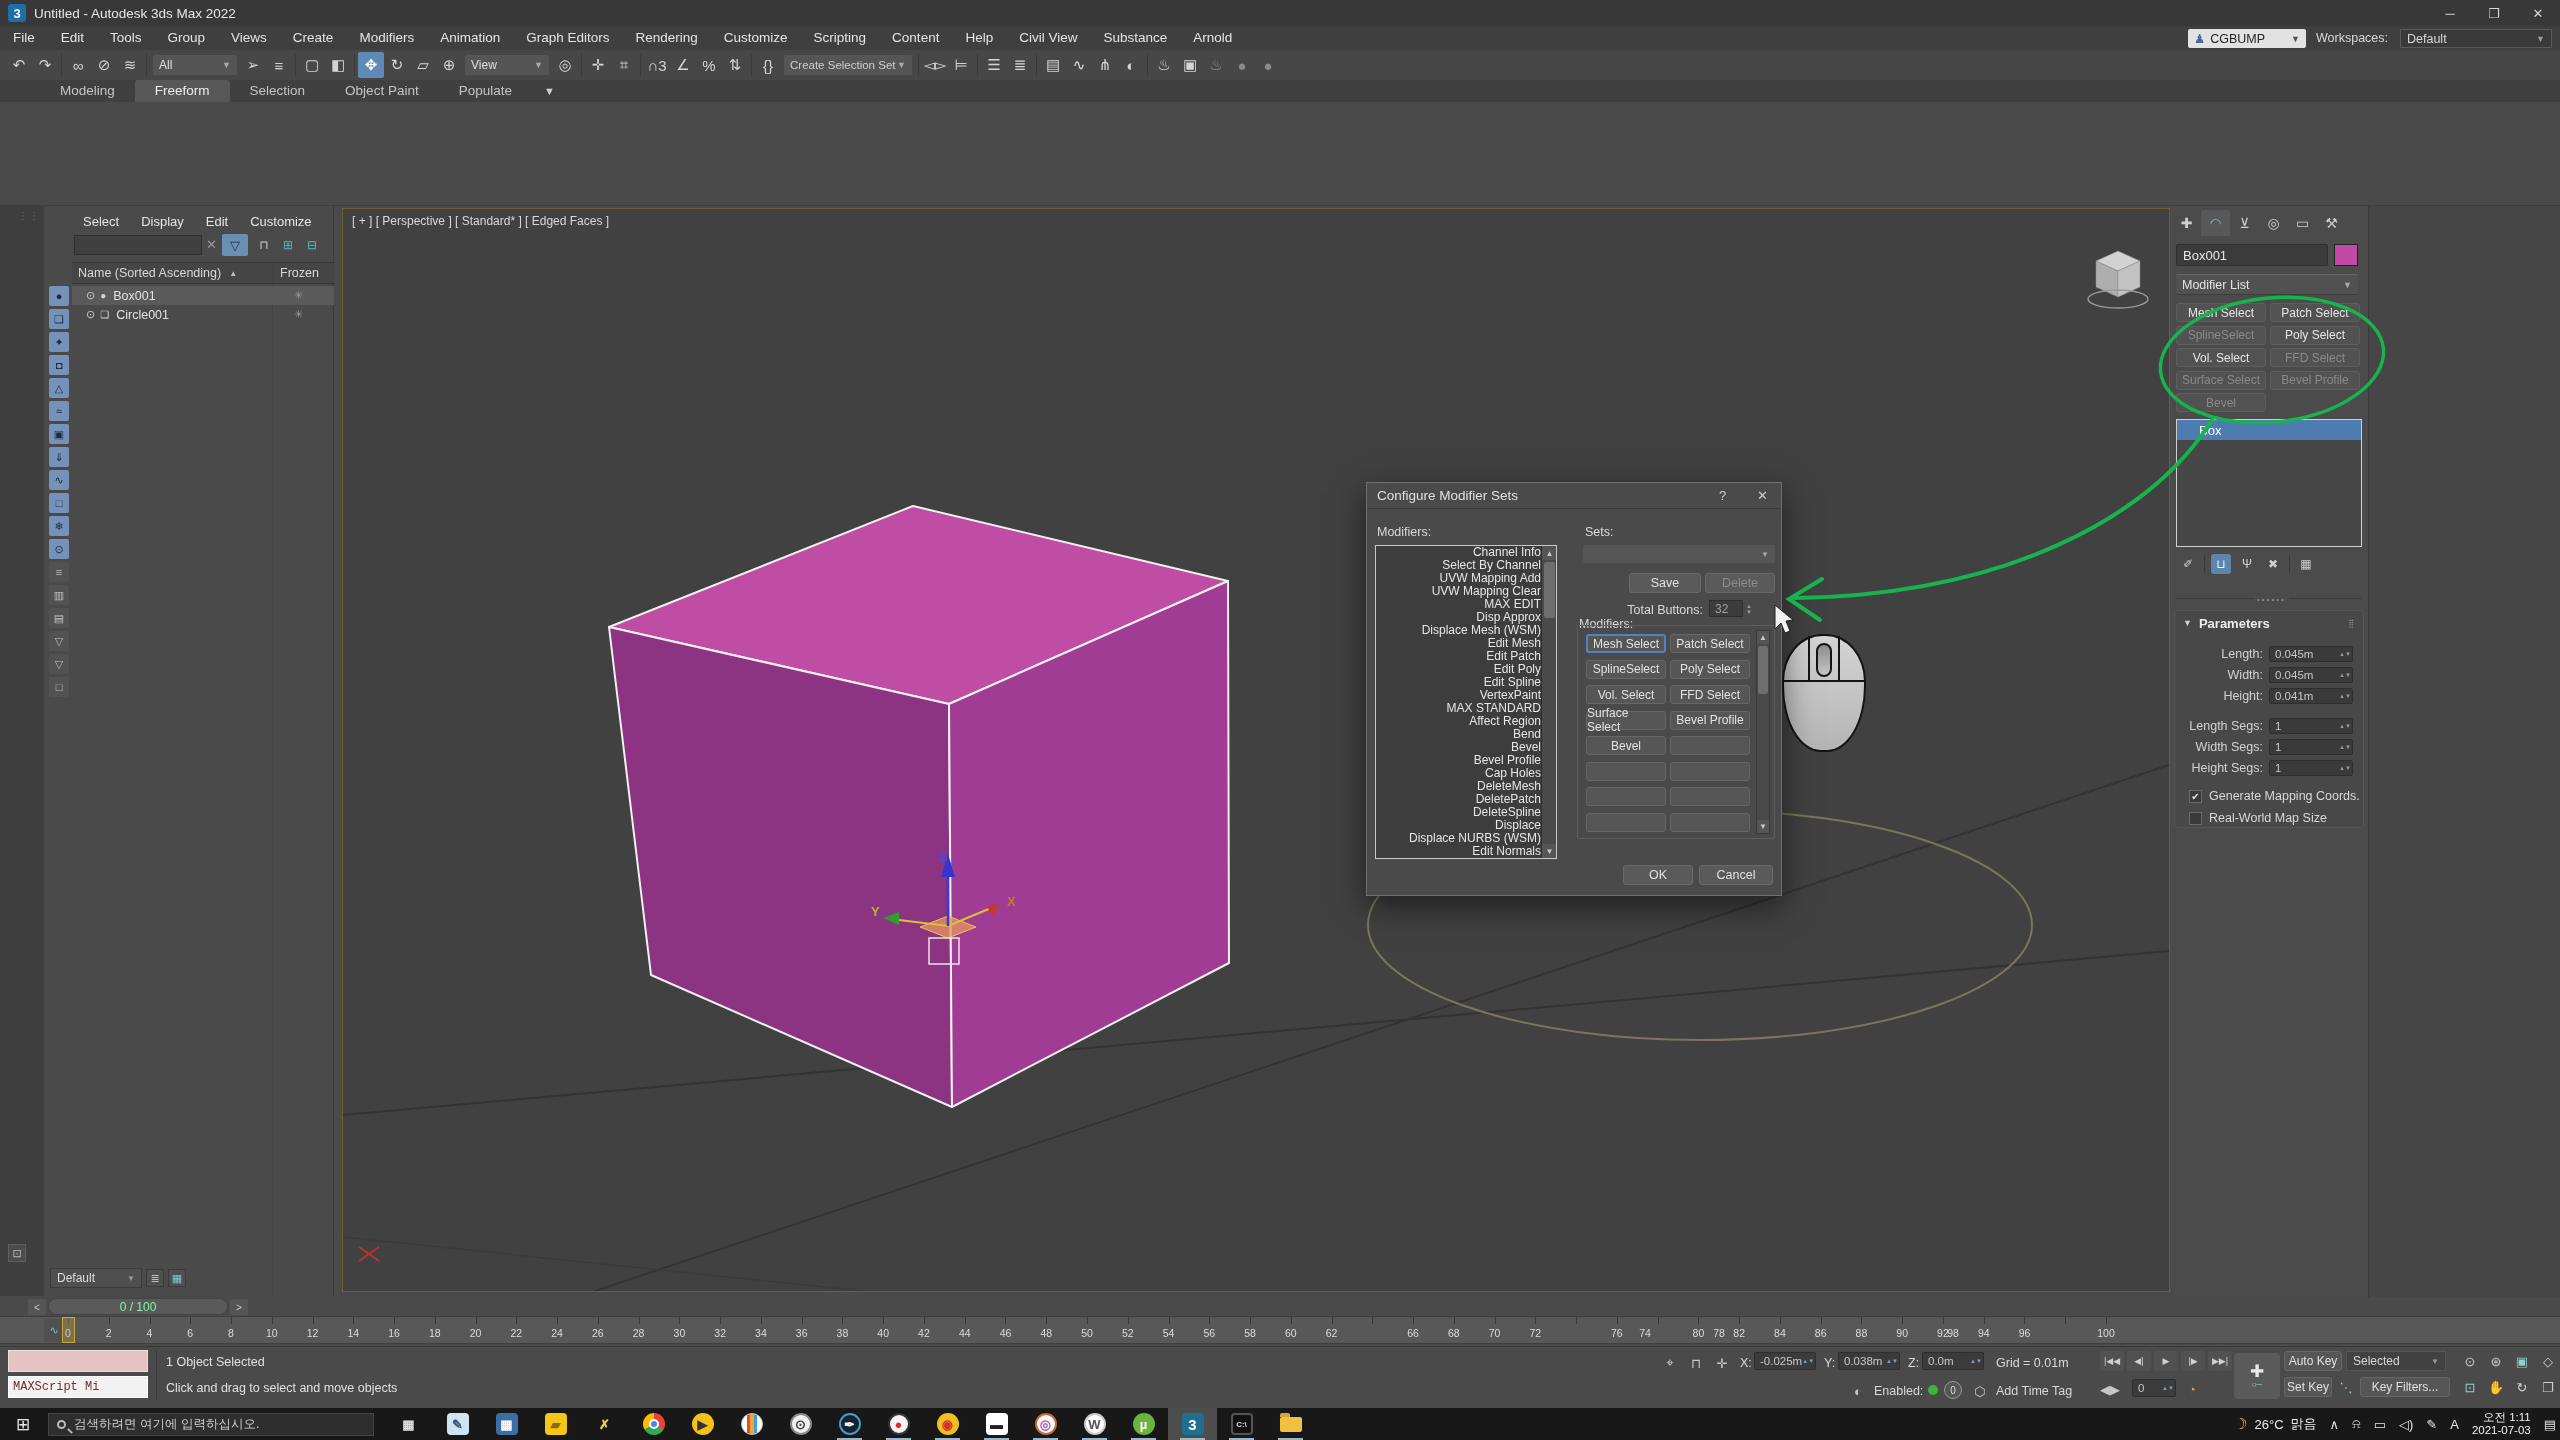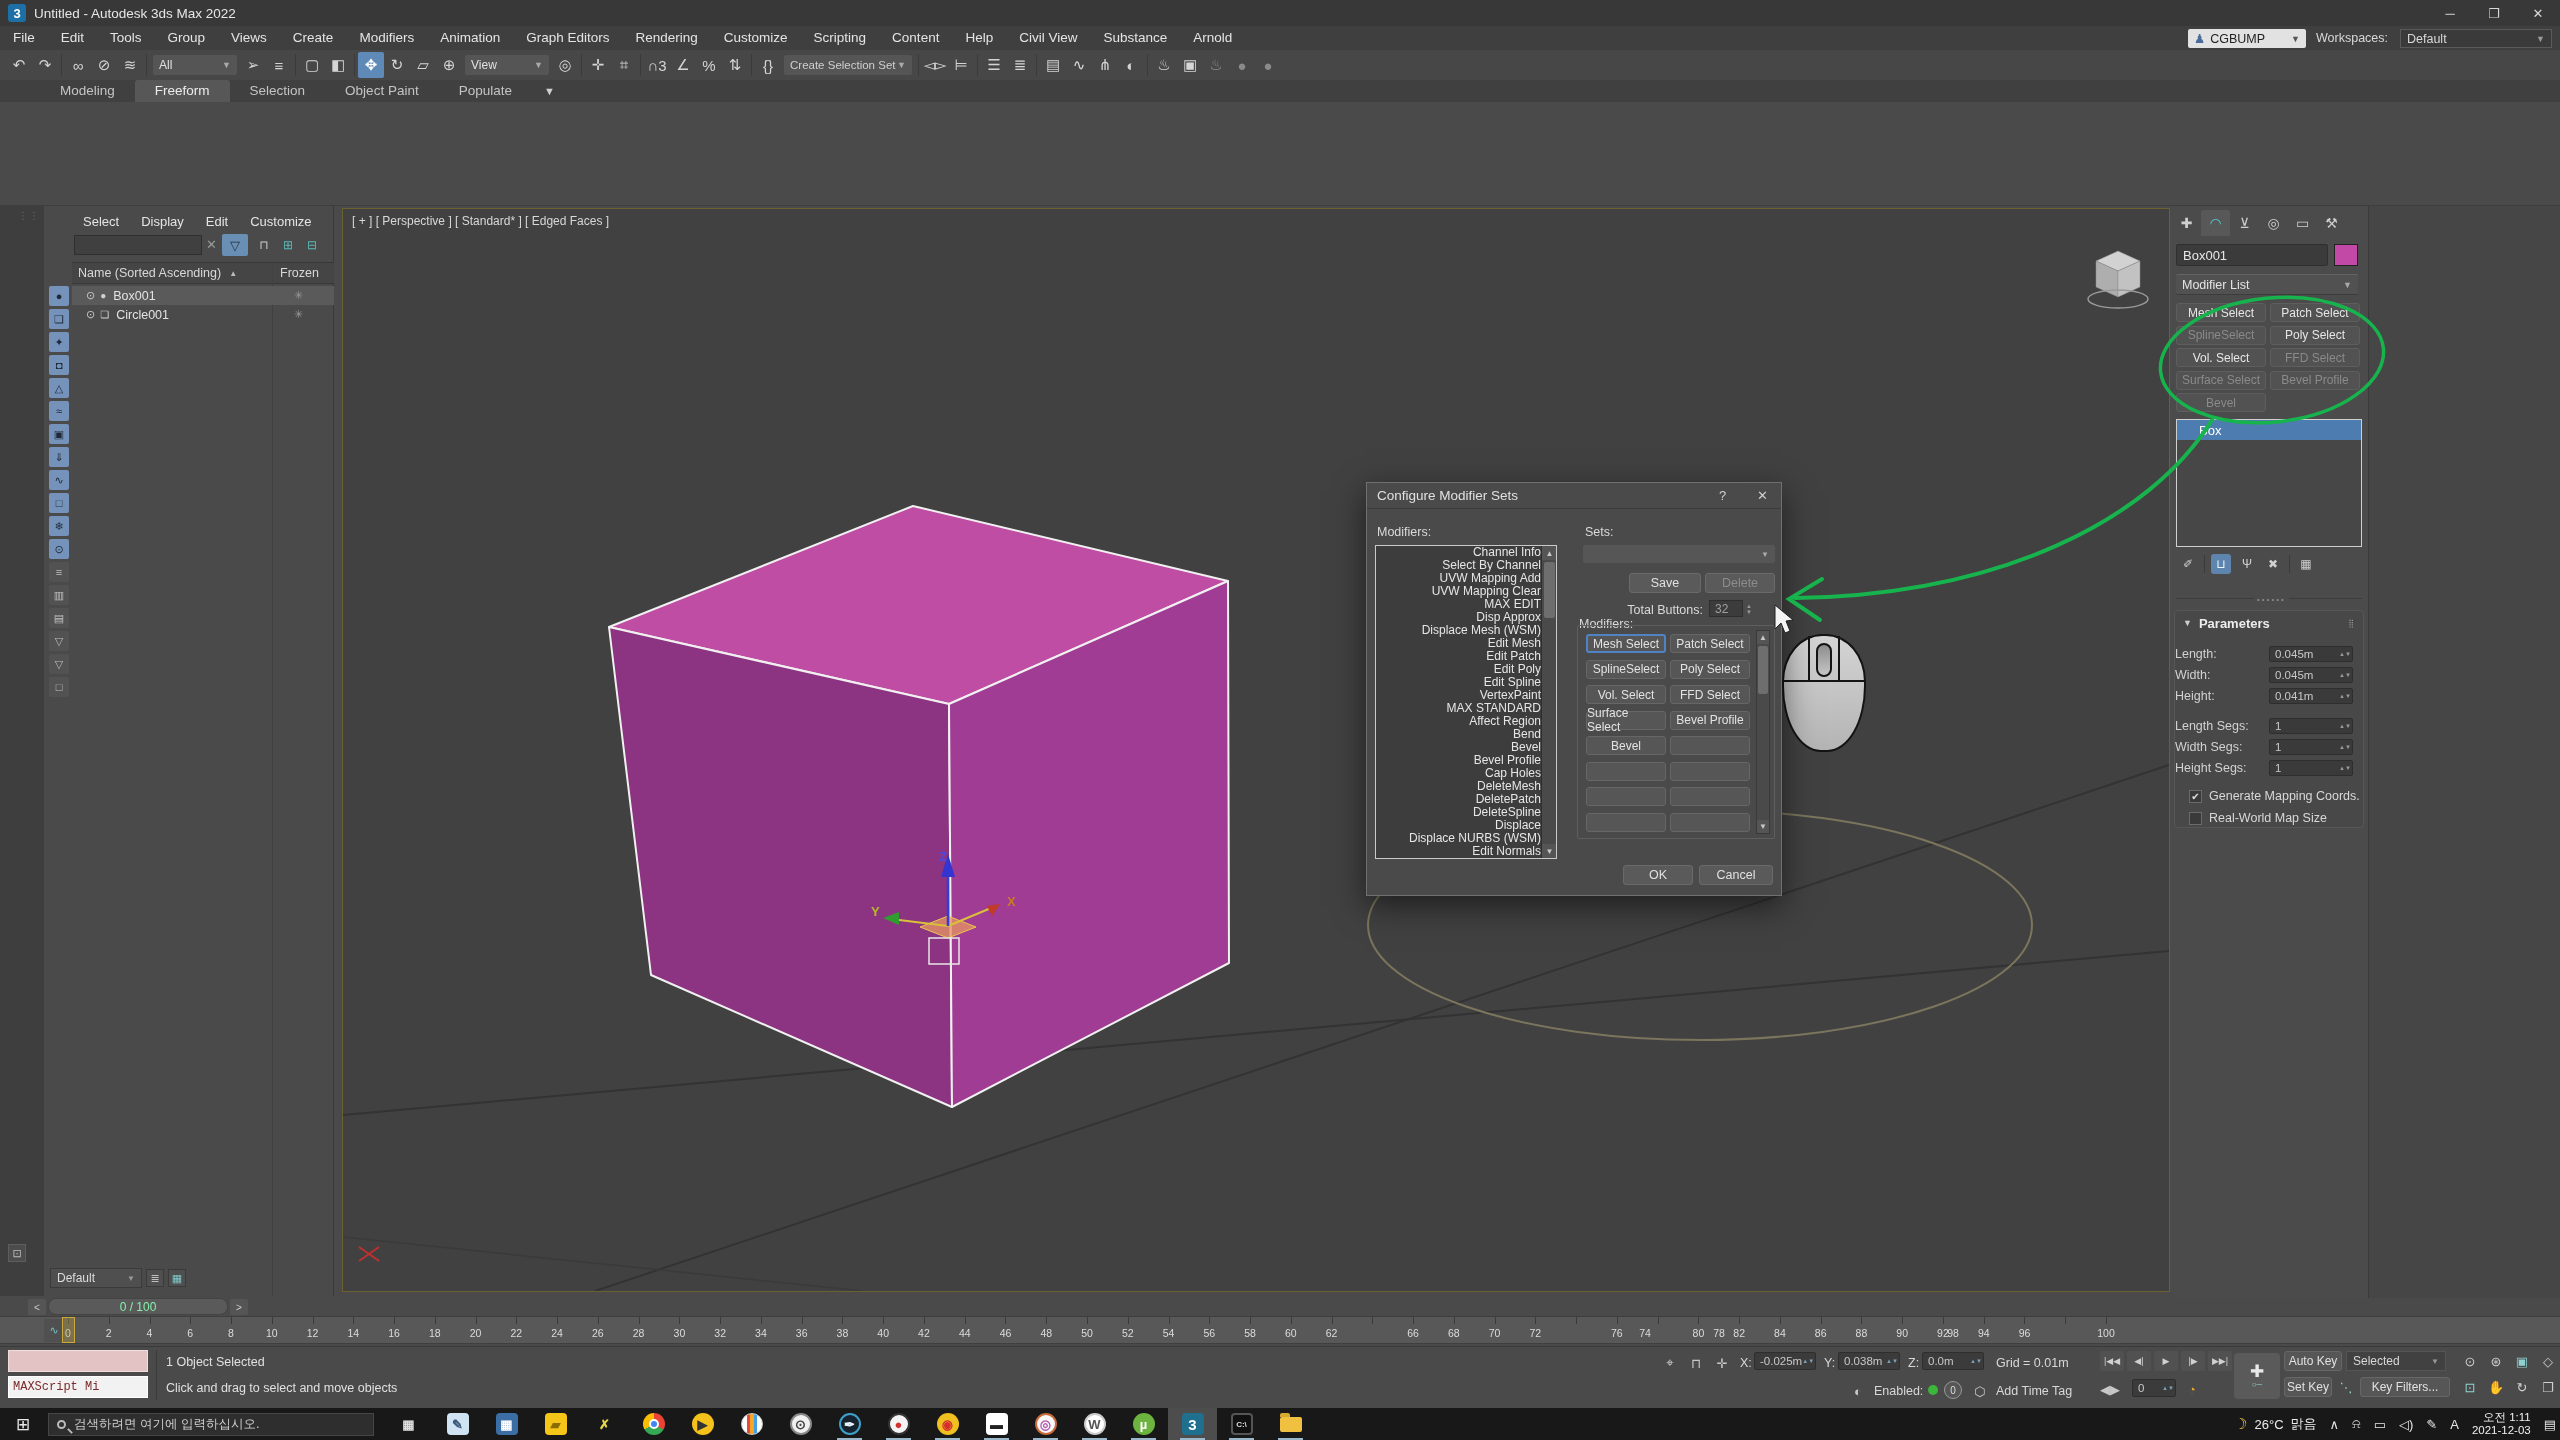--- a/index.html
+++ b/index.html
@@ -148,21 +148,21 @@
   .stool.active { background:#5d85ad; color:#eaf6ff; }
   .stool-sep { width:1px; height:18px; background:#3a3a3a; }
   #cp-sep { position:absolute; left:6px; top:392px; width:186px; border-top:1px solid #3c3c3c; }
   #cp-sep .dots { position:absolute; left:78px; top:-4px; color:#8a8a8a; font-size:8px; letter-spacing:2px; background:#4b4b4b; padding:0 3px; }
   #cp-rollout { position:absolute; left:4px; top:404px; width:190px; height:218px; background:#484848; border:1px solid #565656; border-radius:4px; }
   #ro-header { height:24px; display:flex; align-items:center; padding:0 8px; }
   #ro-arrow { color:#cfcfcf; font-size:9px; margin-right:7px; }
   #ro-title { font-weight:bold; font-size:13px; color:#ececec; }
   #ro-grip { margin-left:auto; color:#9a9a9a; font-size:8px; letter-spacing:1px; }
   .ro-row { position:absolute; left:0; width:100%; height:17px; display:flex; align-items:center; }
-  .ro-label { width:88px; text-align:left; font-size:12.5px; color:#d2d2d2; }
+  .ro-label { width:88px; text-align:right; font-size:12.5px; color:#d2d2d2; }
   .ro-field { position:absolute; left:94px; width:84px; height:16px; background:#3a3a3a; border:1px solid #2e2e2e; border-radius:2px;
               display:flex; align-items:center; padding-left:5px; font-size:11.5px; color:#c8c8c8; }
   .ro-field .sp { margin-left:auto; margin-right:1px; color:#9a9a9a; font-size:6px; line-height:6px; display:flex; flex-direction:column; align-items:center; }
   .ro-check { position:absolute; left:14px; display:flex; align-items:center; gap:7px; font-size:12.5px; color:#d8d8d8; }
   .cbox { width:13px; height:13px; background:#3a3a3a; border:1px solid #6a6a6a; color:#e0e0e0; font-size:10px; line-height:12px; text-align:center; }
 
   
   #frame-nav { left:0; top:1298px; width:2560px; height:18px; background:#4a4a4a; }
   .fn-btn { position:absolute; top:1px; height:16px; background:#555; border-radius:2px; color:#ccc; font-size:10px;
             display:flex; align-items:center; justify-content:center; }
@@ -928,21 +928,21 @@
         <span class="wtxt">맑음</span>
       </div>
       <span class="tray-ico">∧</span>
       <span class="tray-ico">⍾</span>
       <span class="tray-ico">▭</span>
       <span class="tray-ico">◁)</span>
       <span class="tray-ico">✎</span>
       <span class="tray-ico">A</span>
       <div id="clock">
         <div>오전 1:11</div>
-        <div>2021-12-03</div>
+        <div>2021-07-03</div>
       </div>
       <span class="tray-ico">▤</span>
     </div>
   </div>
 
   <svg id="overlay-svg" width="2560" height="1440" viewBox="0 0 2560 1440">
     <ellipse id="anno-ellipse" cx="2272" cy="360" rx="112" ry="62" fill="none" stroke="#17b34d" stroke-width="3.5" transform="rotate(-6 2272 360)"></ellipse>
     <path id="anno-arrow" d="M 2212 420 C 2150 520 2000 595 1795 598" fill="none" stroke="#17b34d" stroke-width="4" stroke-linecap="round"></path>
     <polyline id="anno-head" points="1822,579 1789,599 1820,620" fill="none" stroke="#17b34d" stroke-width="4" stroke-linecap="round"></polyline>
     <polygon points="1775,605 1775,629 1781,623 1785,633 1790,631 1786,621 1793,620" fill="#f5f5f5" stroke="#222" stroke-width="1"></polygon>

